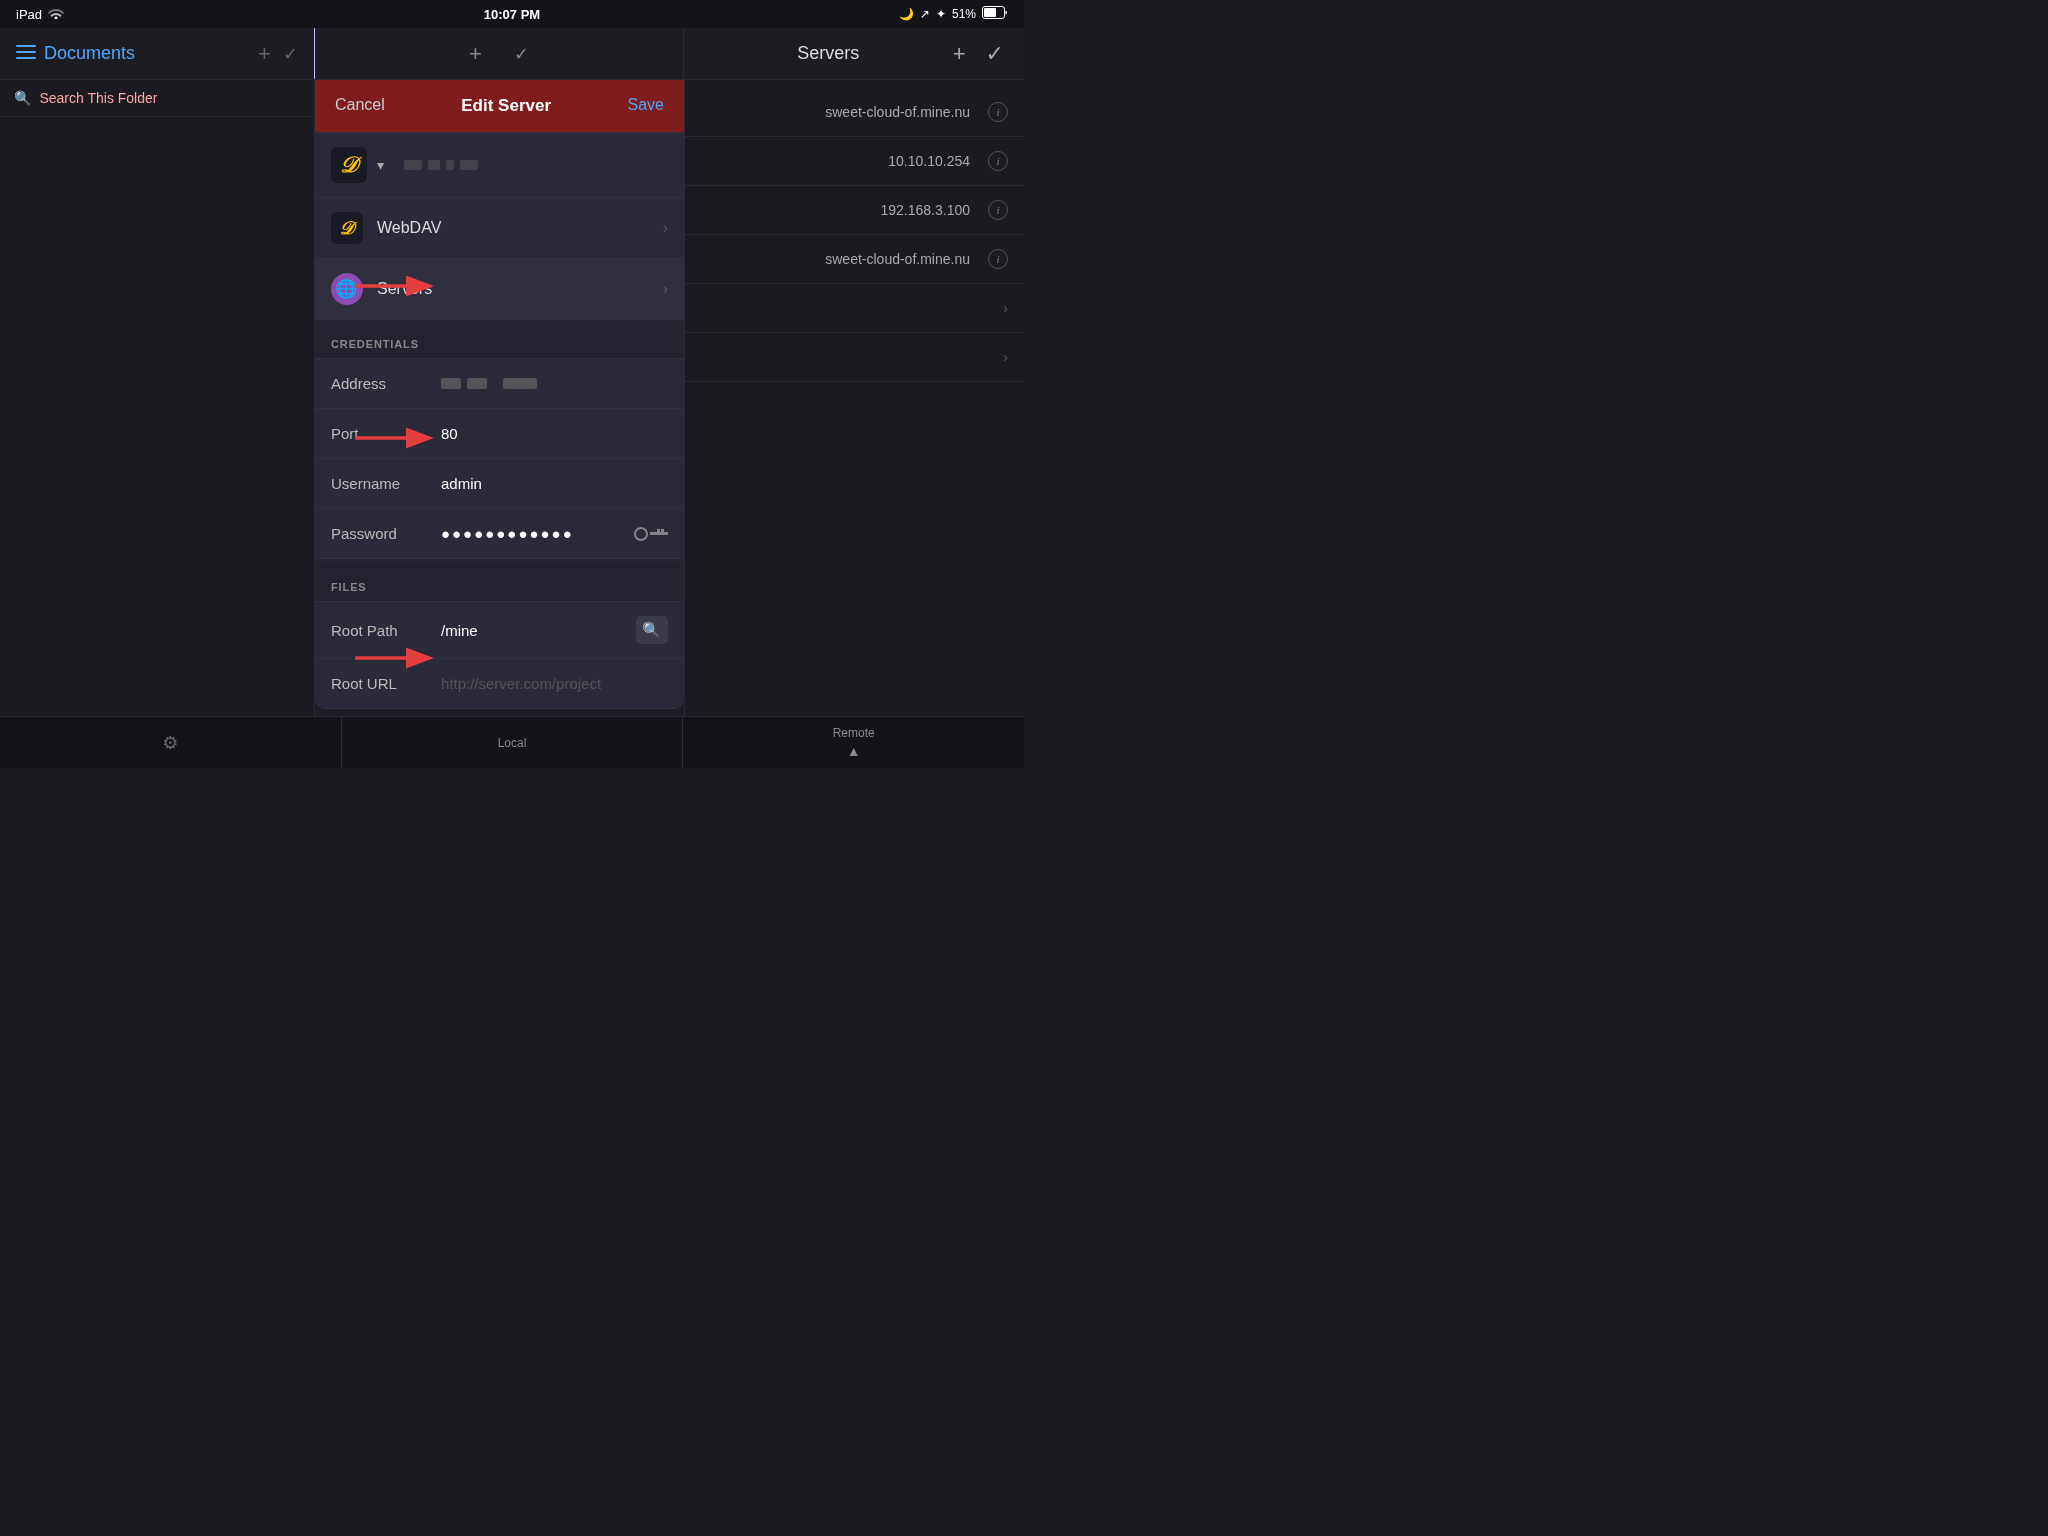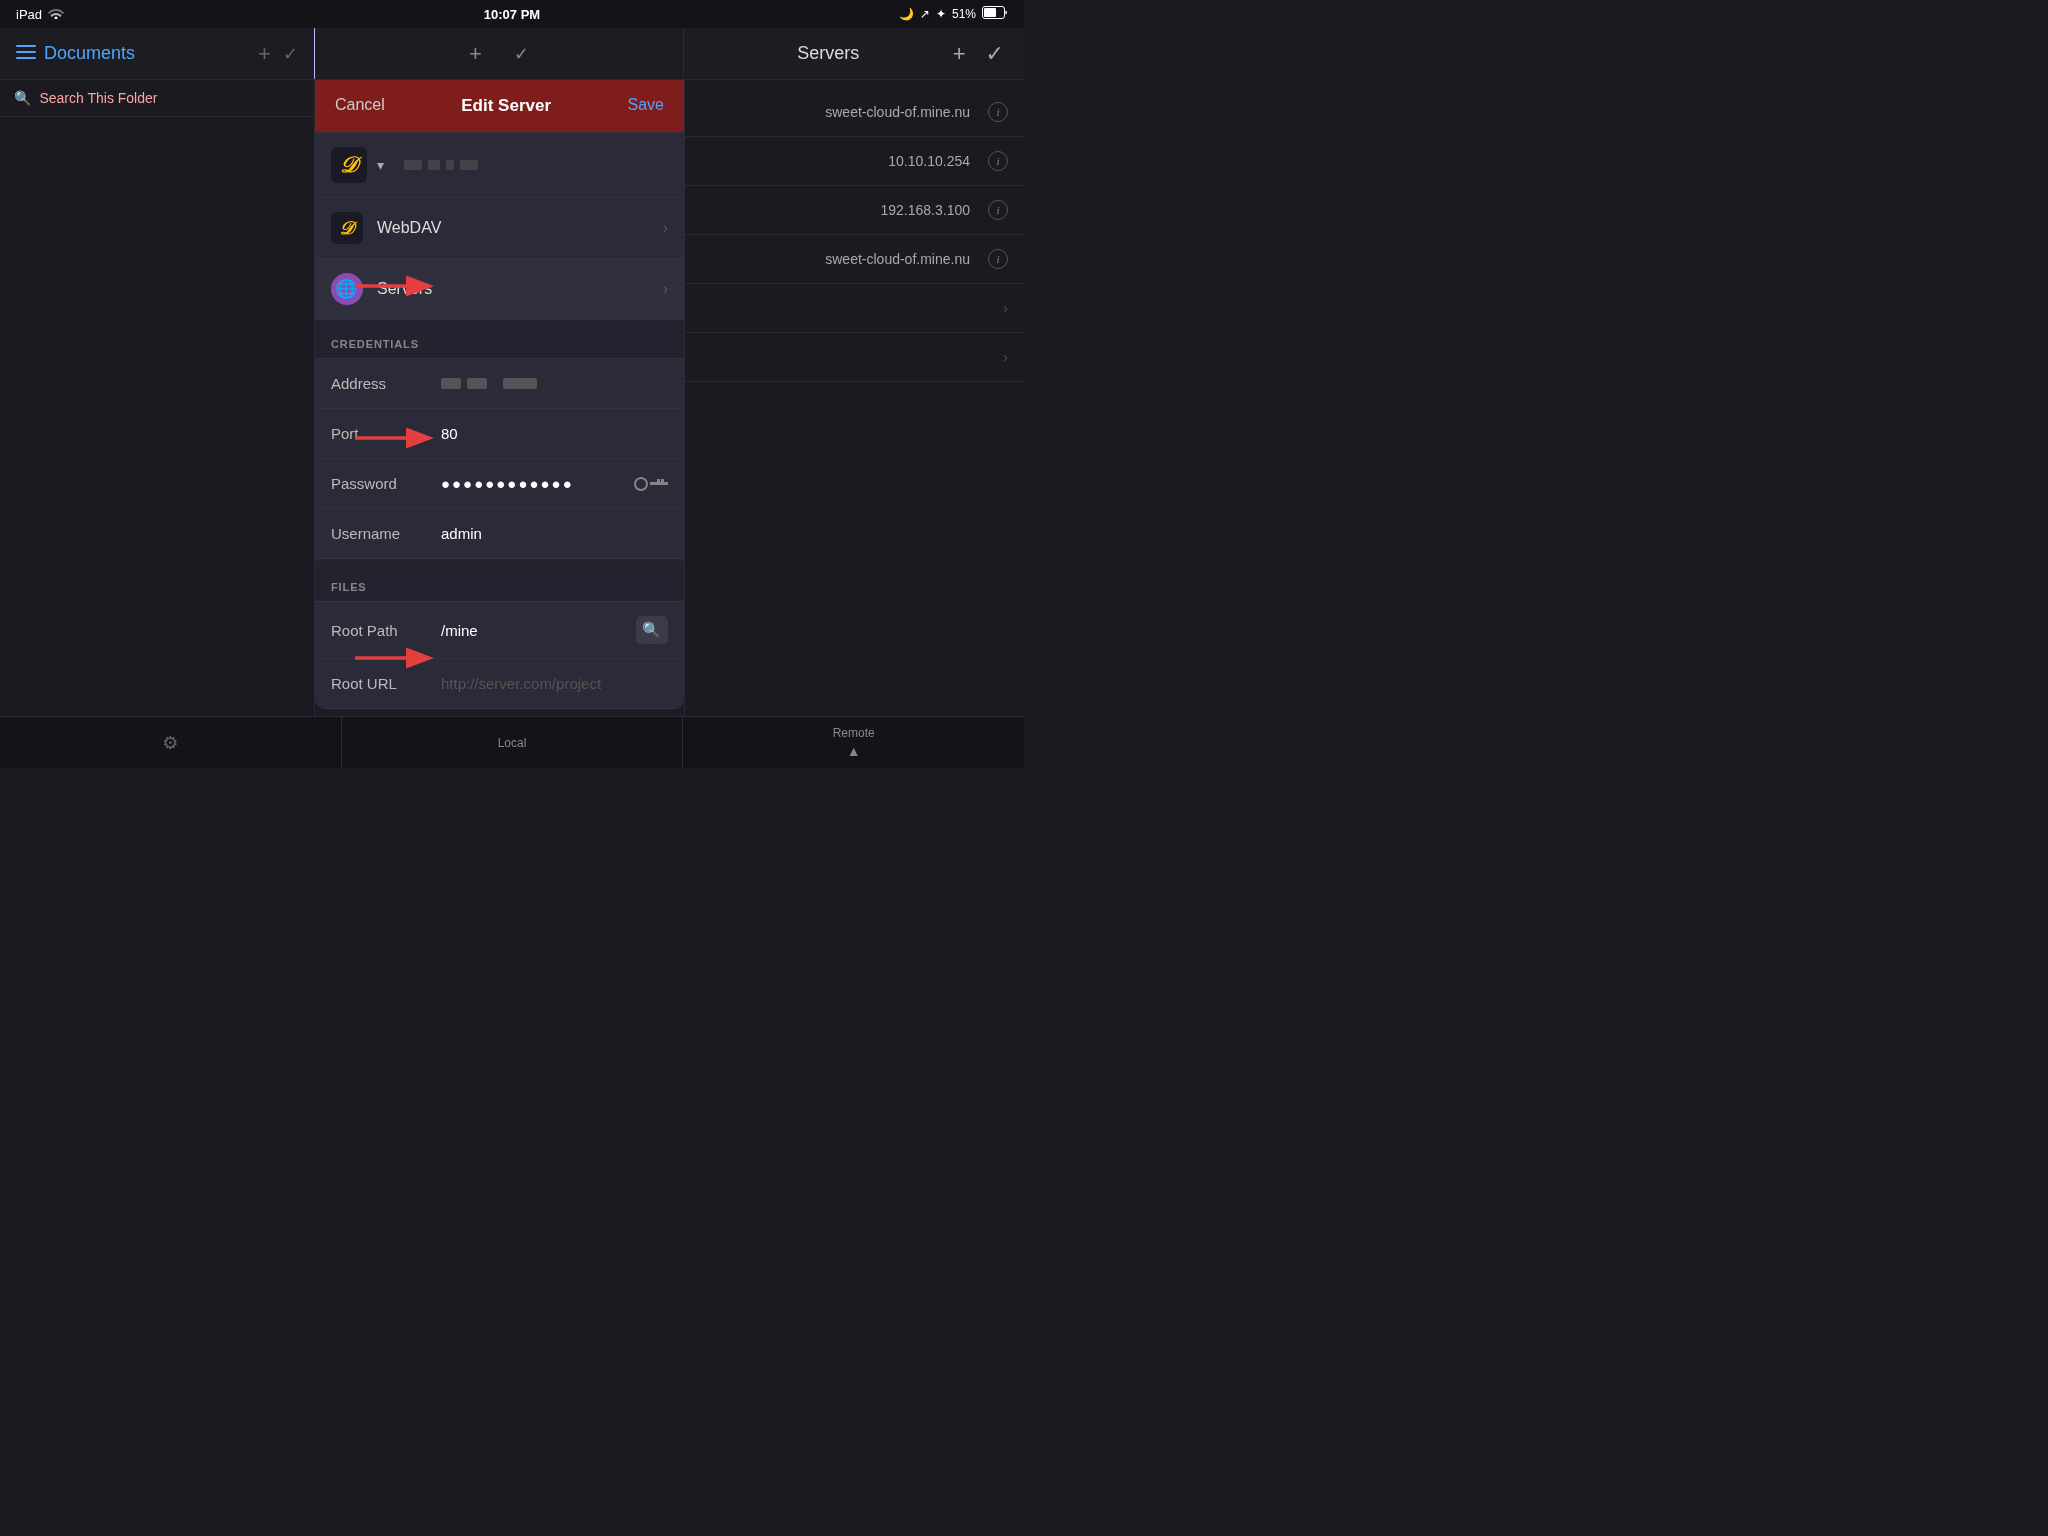--- a/index.html
+++ b/index.html
@@ -582,33 +582,33 @@
               <div class="addr-block long"></div>
             </div>
           </div>
 
           <div class="form-row">
             <span class="field-label">Port</span>
             <span class="field-value">80</span>
           </div>
 
           <div class="form-row">
+            <span class="field-label">Username</span>
+            <span class="field-value">admin</span>
+          </div>
+
+          <div class="form-row">
             <span class="field-label">Password</span>
             <span class="field-value field-dots">●●●●●●●●●●●●</span>
             <div class="key-container" style="margin-left:auto;">
               <div class="key-head"></div>
               <div class="key-body"></div>
             </div>
           </div>
 
-          <div class="form-row">
-            <span class="field-label">Username</span>
-            <span class="field-value">admin</span>
-          </div>
-
           <div class="section-header" style="margin-top:4px;">
             <span>FILES</span>
           </div>
 
           <div class="form-row">
             <span class="field-label">Root Path</span>
             <span class="field-value">/mine</span>
             <div class="search-file-btn" style="margin-left:auto;">
               🔍
             </div>

